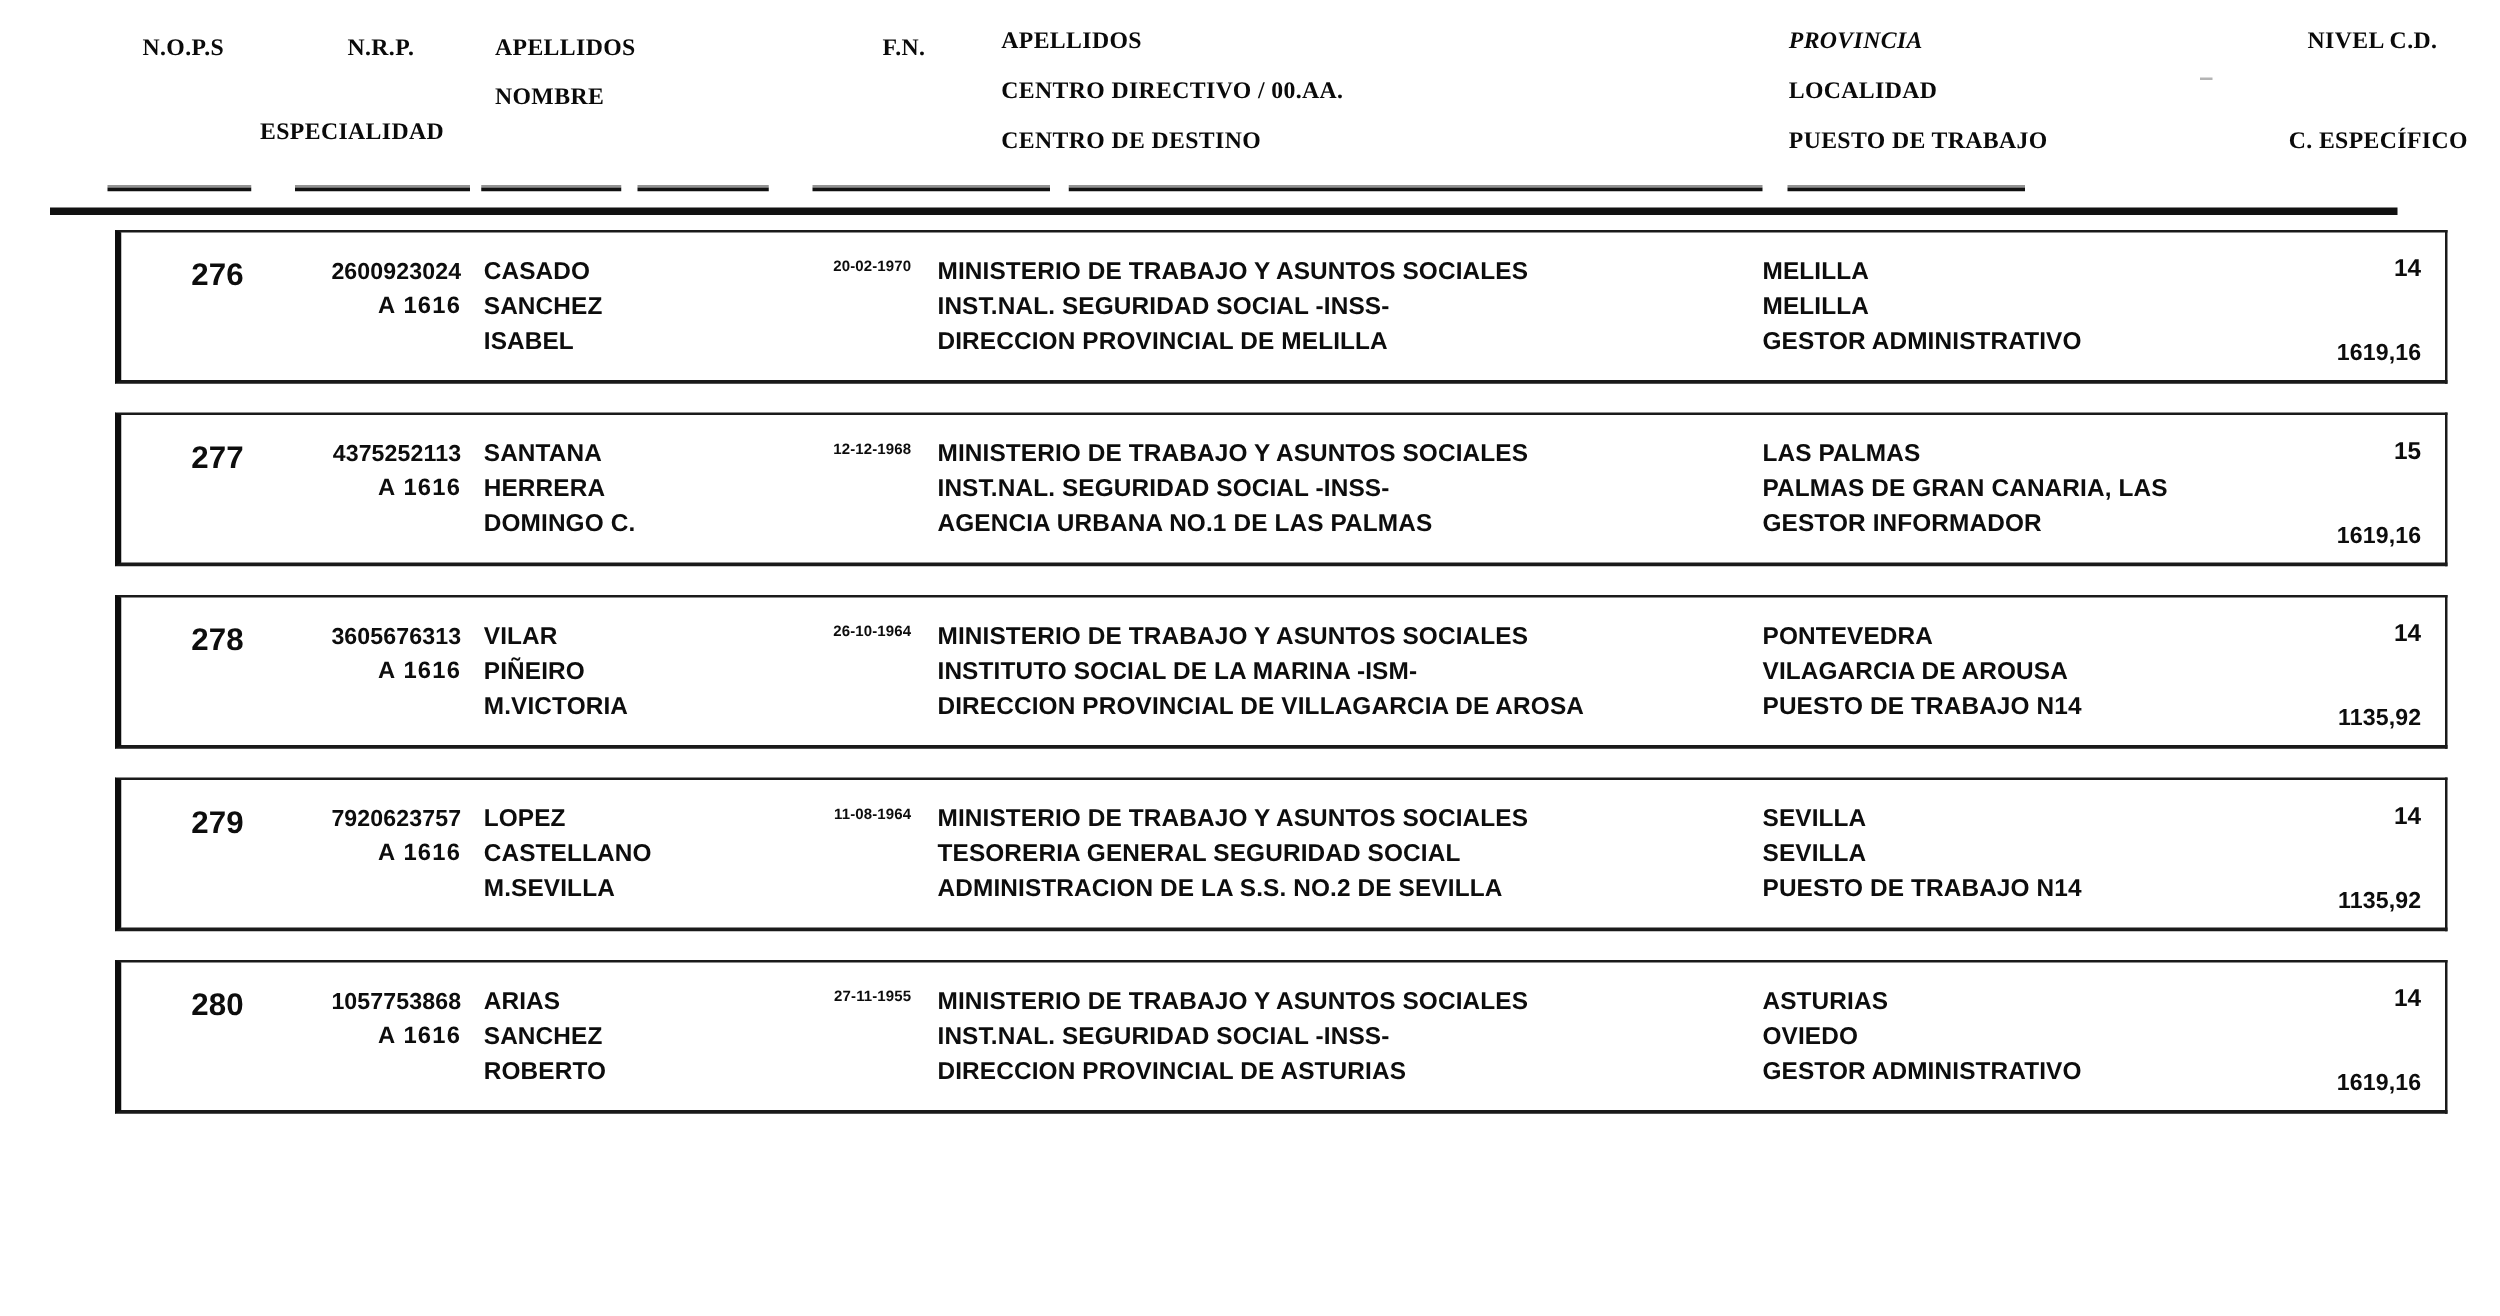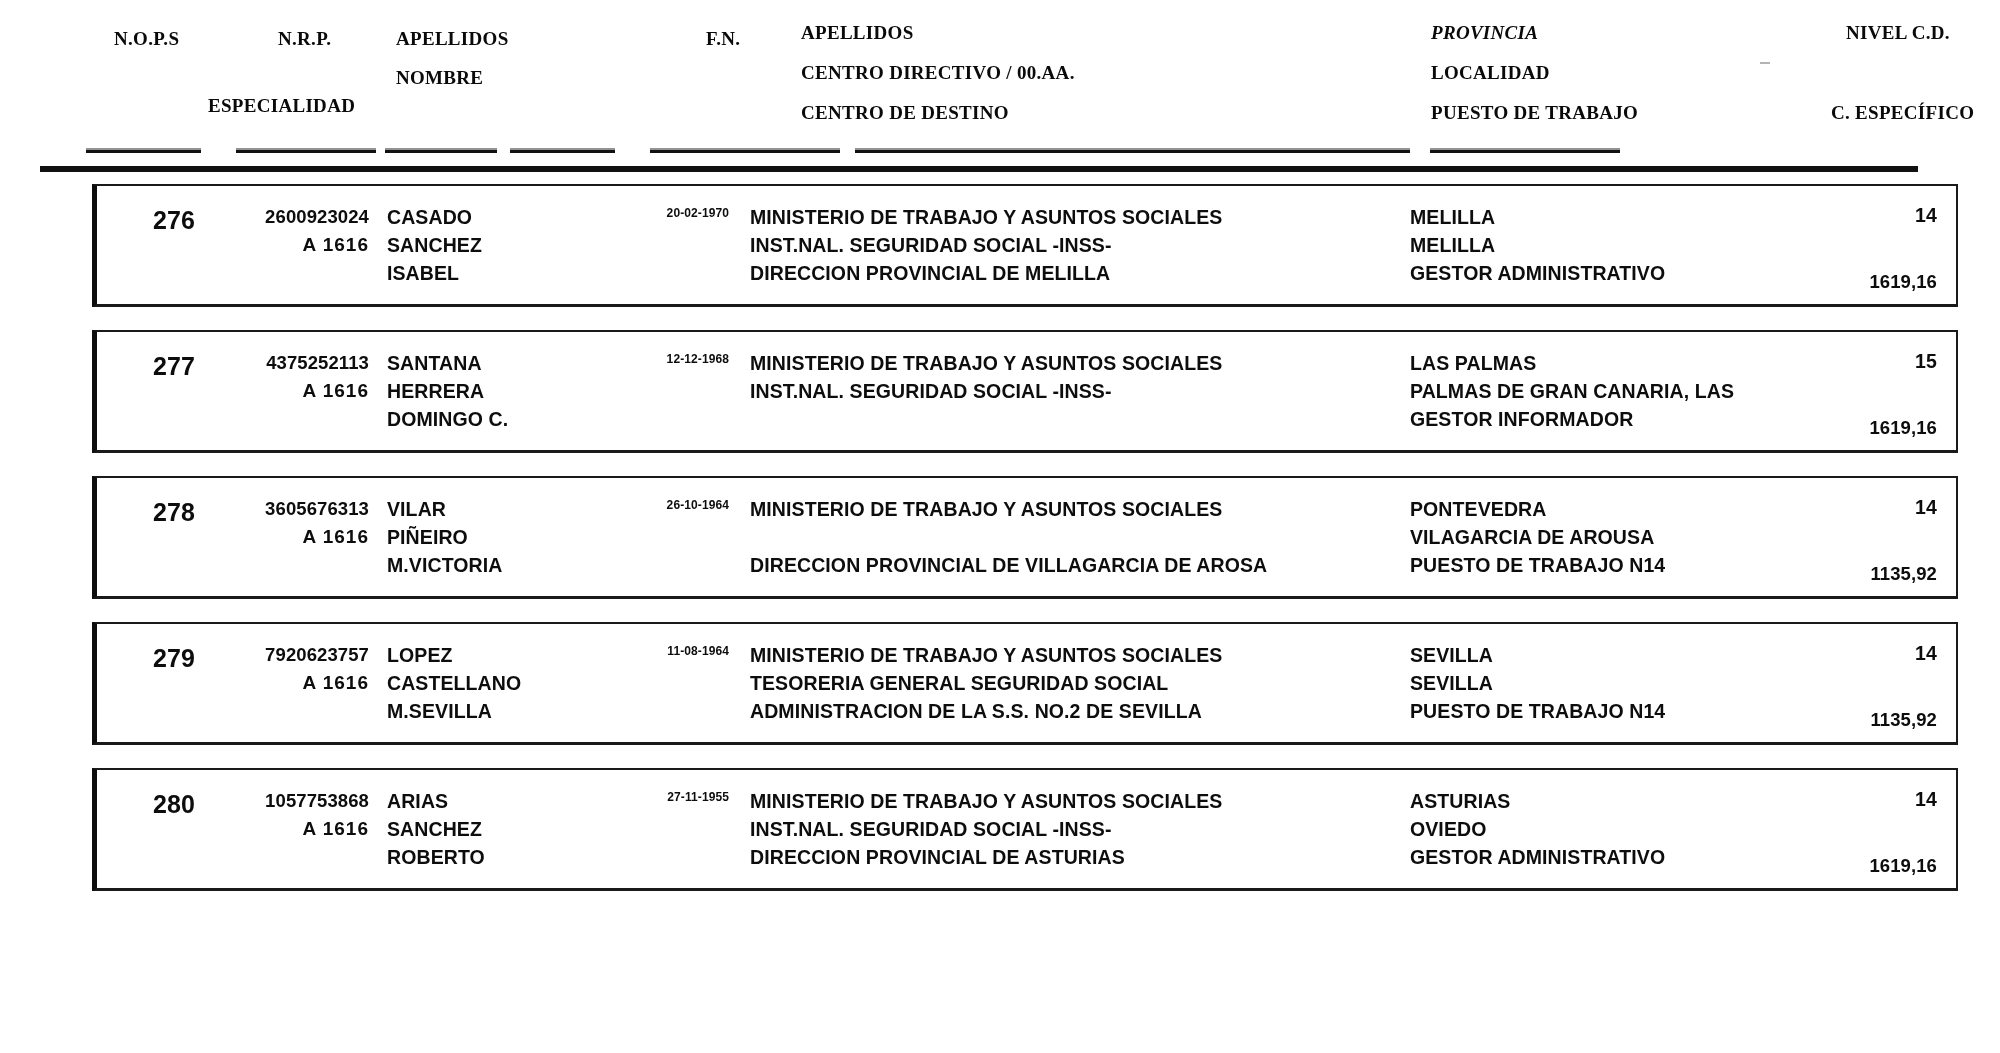--- a/index.html
+++ b/index.html
@@ -205,36 +205,38 @@
     <div class="record">
       <div class="cell c-nops  r1">277</div>
       <div class="cell c-nrp   r1">4375252113</div>
       <div class="cell c-espec r2">A  1616</div>
       <div class="cell c-apel  r1">SANTANA</div>
       <div class="cell c-apel  r2">HERRERA</div>
       <div class="cell c-apel  r3">DOMINGO C.</div>
       <div class="cell c-fn    r1">12-12-1968</div>
       <div class="cell c-mid   r1">MINISTERIO DE TRABAJO Y ASUNTOS SOCIALES</div>
       <div class="cell c-mid   r2">INST.NAL. SEGURIDAD SOCIAL -INSS-</div>
+      <div class="cell c-mid   r3">AGENCIA URBANA NO.1 DE LAS PALMAS</div>
       <div class="cell c-right r1">LAS PALMAS</div>
       <div class="cell c-right r2">PALMAS DE GRAN CANARIA, LAS</div>
       <div class="cell c-right r3">GESTOR INFORMADOR</div>
       <div class="cell c-nivel r1">15</div>
       <div class="cell c-cesp  r3">1619,16</div>
     </div>
 
     <div class="record">
       <div class="cell c-nops  r1">278</div>
       <div class="cell c-nrp   r1">3605676313</div>
       <div class="cell c-espec r2">A  1616</div>
       <div class="cell c-apel  r1">VILAR</div>
       <div class="cell c-apel  r2">PIÑEIRO</div>
       <div class="cell c-apel  r3">M.VICTORIA</div>
       <div class="cell c-fn    r1">26-10-1964</div>
       <div class="cell c-mid   r1">MINISTERIO DE TRABAJO Y ASUNTOS SOCIALES</div>
+      <div class="cell c-mid   r2">INSTITUTO SOCIAL DE LA MARINA -ISM-</div>
       <div class="cell c-mid   r3">DIRECCION PROVINCIAL DE VILLAGARCIA DE AROSA</div>
       <div class="cell c-right r1">PONTEVEDRA</div>
       <div class="cell c-right r2">VILAGARCIA DE AROUSA</div>
       <div class="cell c-right r3">PUESTO DE TRABAJO N14</div>
       <div class="cell c-nivel r1">14</div>
       <div class="cell c-cesp  r3">1135,92</div>
     </div>
 
     <div class="record">
       <div class="cell c-nops  r1">279</div>

